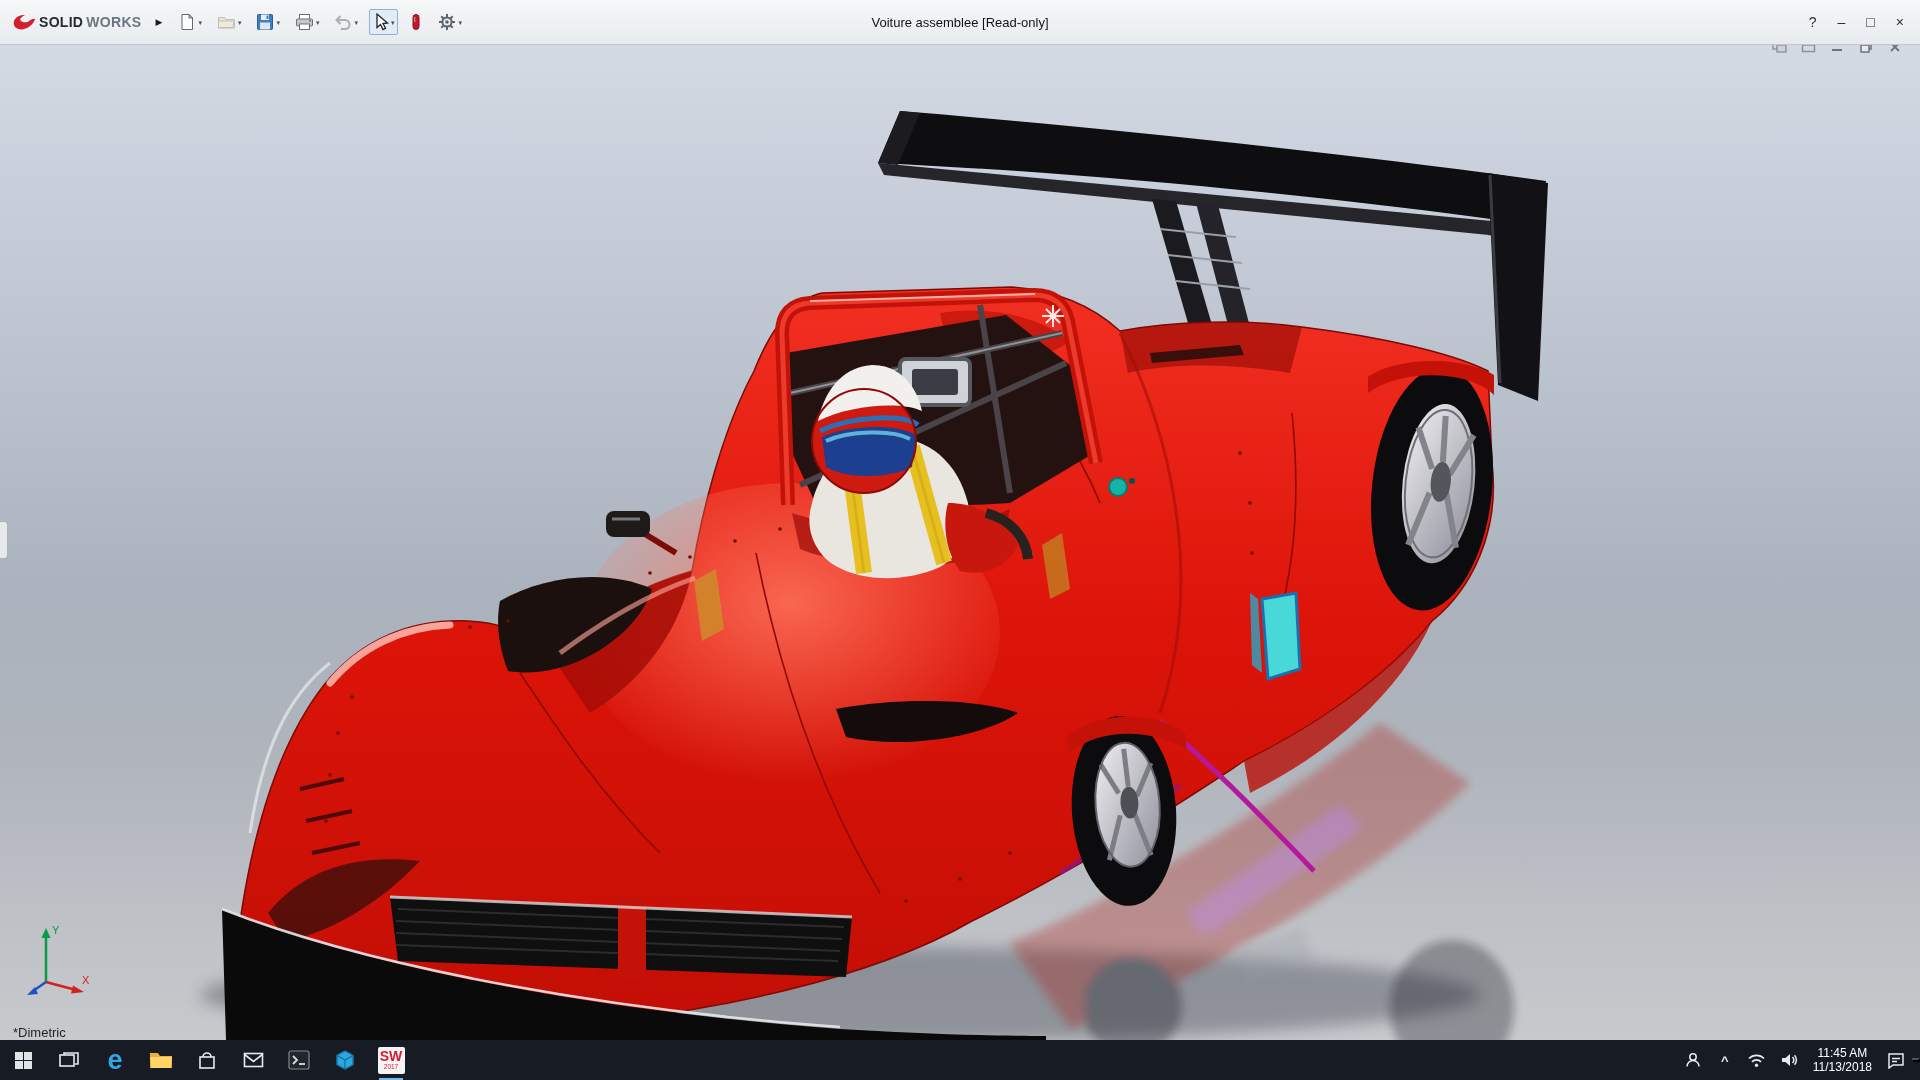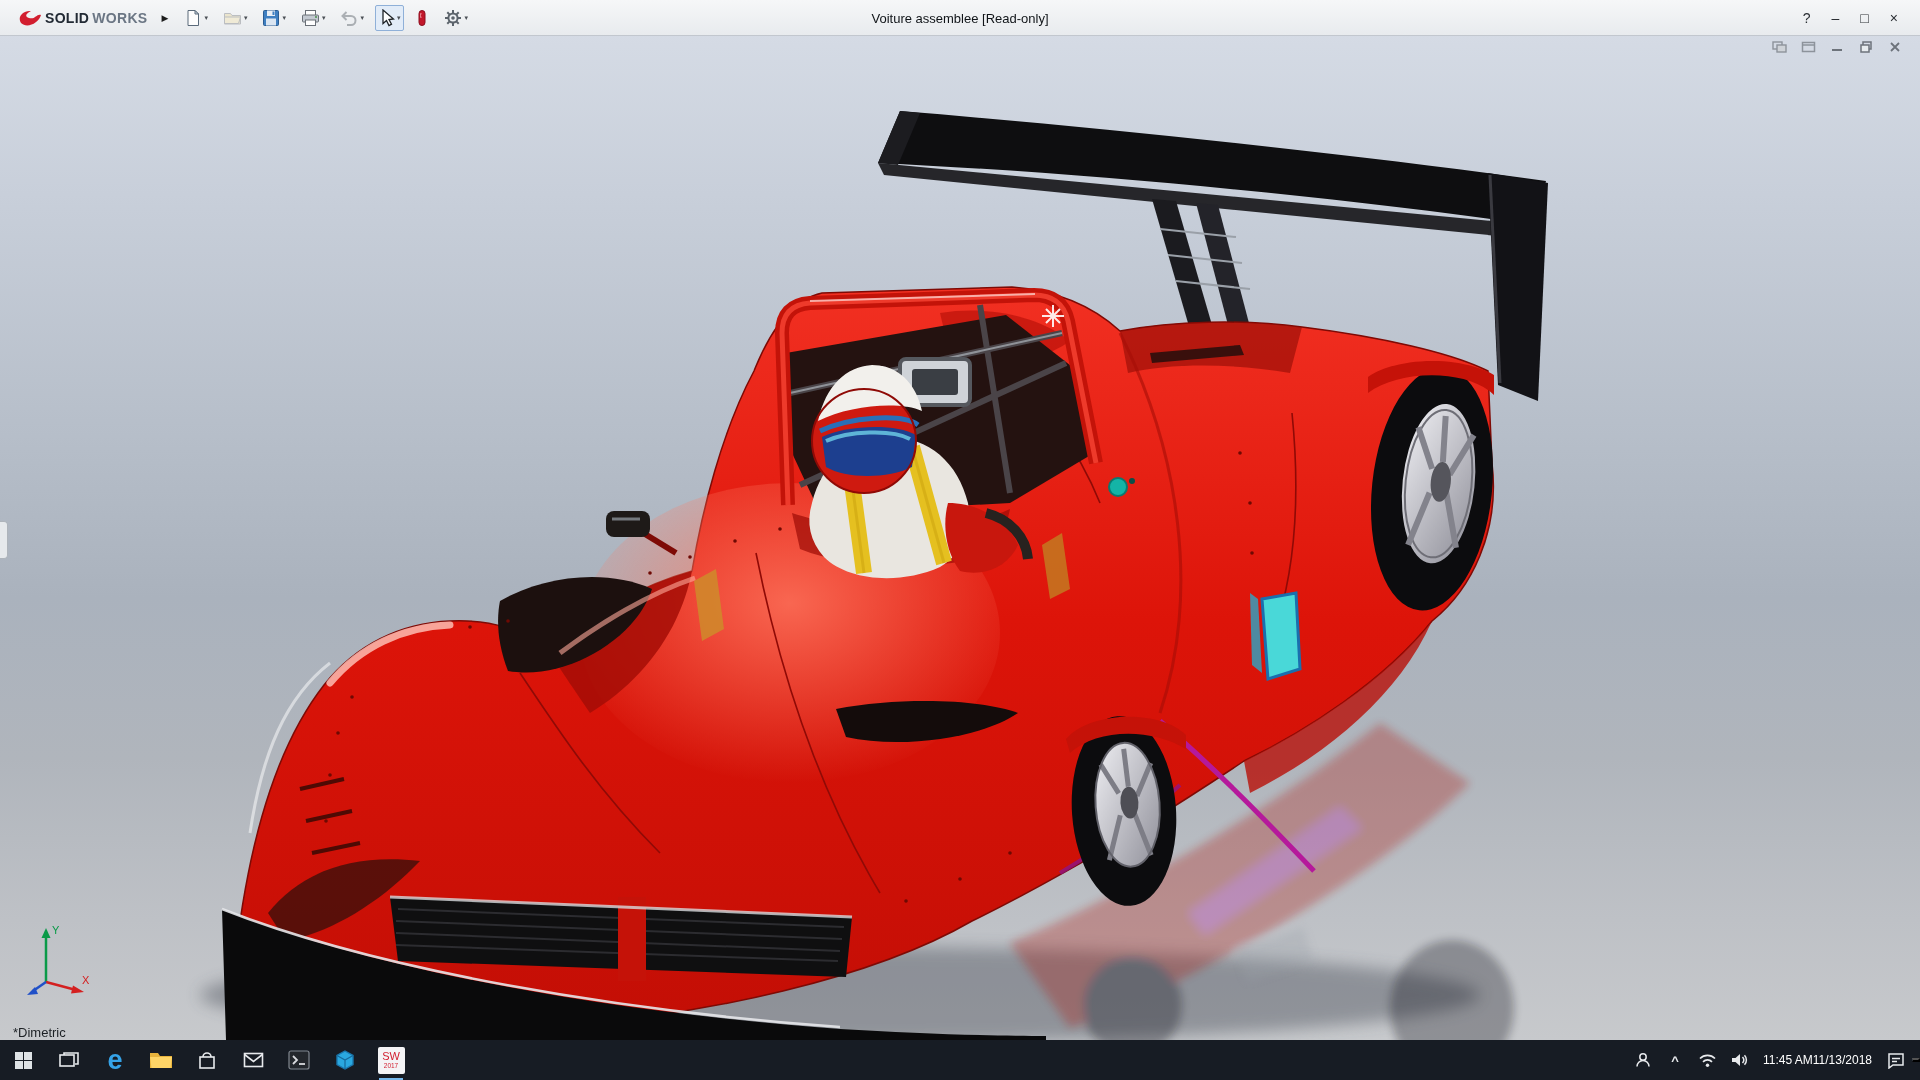--- a/index.html
+++ b/index.html
@@ -1,22 +1,22 @@
 <!DOCTYPE html>
 <html><head>
 <meta charset="utf-8">
 <style>
   *{margin:0;padding:0;box-sizing:border-box}
   html,body{width:1920px;height:1080px;overflow:hidden}
   body{font-family:"Liberation Sans",sans-serif;background:#000}
   .screen{position:relative;width:1920px;height:1080px;background:#cfd5de}
 
   
-  .titlebar{position:absolute;top:0;left:0;right:0;height:36px;background:linear-gradient(#f6f7f8,#e8ebee);
-    border-bottom:1px solid #c2c7ce;display:flex;align-items:center;padding:0 16px;z-index:30}
+  .titlebar{position:absolute;top:0;left:0;right:0;height:45px;background:linear-gradient(#f6f7f8,#e8ebee);
+    border-bottom:1px solid #c2c7ce;display:flex;align-items:center;padding:0 10px;z-index:30}
   .brand{display:flex;align-items:center;gap:3px}
   .brand-solid{font-weight:bold;color:#222a34;font-size:14px;letter-spacing:.3px}
   .brand-works{font-weight:bold;color:#6b7684;font-size:14px;letter-spacing:.3px}
   .flyout{font-size:9px;color:#1c1c1c;margin:0 12px 0 14px}
   .qtools{display:flex;align-items:center;gap:7px}
   .tool{display:flex;align-items:center;gap:2px;height:26px;padding:0 3px;border:1px solid transparent;border-radius:2px;background:none;font-family:inherit}
   .tool.active{background:#e2ecf8;border-color:#8fb0d8}
   .caret{font-size:7px;color:#4a4f55;line-height:1}
   .win-title{position:absolute;left:50%;top:50%;transform:translate(-50%,-50%);font-size:13px;color:#101418;white-space:nowrap}
   .tb-right{margin-left:auto;display:flex;align-items:center;gap:21px;padding-right:6px}
@@ -34,25 +34,25 @@
 
   
   .taskbar{position:absolute;left:0;right:0;bottom:0;height:40px;background:#171c24;display:flex;align-items:stretch;z-index:40}
   .tb-btn{width:46px;border:none;background:none;display:flex;align-items:center;justify-content:center;position:relative;padding:0}
   .tb-search{width:332px;background:#fff;display:flex;align-items:center;padding:0 10px;gap:9px}
   .tb-search input{flex:1;border:none;outline:none;font-size:13.5px;color:#222;font-family:inherit;background:transparent;min-width:0}
   .tb-search input::placeholder{color:#5f6368}
   .cortana{width:18px;height:18px;border:2px solid #50606e;border-radius:50%;flex:none}
   .tb-tray{margin-left:auto;display:flex;align-items:center}
   .tray-btn{border:none;background:none;display:flex;align-items:center;justify-content:center;width:32px;height:40px;color:#e8eaed;padding:0}
-  .tb-clock{color:#fff;font-size:12px;line-height:14px;text-align:center;padding:0 8px;display:flex;justify-content:center}
+  .tb-clock{color:#fff;font-size:12px;line-height:14px;text-align:center;padding:0 8px;display:flex;flex-direction:column;justify-content:center}
   .show-desktop{width:8px;border-left:1px solid #3a4048;background:none}
   .edge-e{color:#35a3e8;font-size:27px;font-weight:bold;line-height:1;font-style:normal}
   .sw-tile{width:27px;height:27px;background:#f4f4f6;border-radius:2px;display:flex;flex-direction:column;align-items:center;justify-content:center;line-height:1;gap:1px}
-  .sw-label{color:#d21e2f;font-weight:normal;font-size:11px}
+  .sw-label{color:#d21e2f;font-weight:bold;font-size:14px}
   .sw-year{color:#d21e2f;font-size:6.5px}
   .running::after{content:"";position:absolute;left:11px;right:11px;bottom:0;height:2px;background:#76b9ed}
   .chev{color:#e8eaed;font-size:13px;font-weight:bold}
 </style>
 </head>
 <body>
 
 <div class="screen">
 
   <header class="titlebar">

